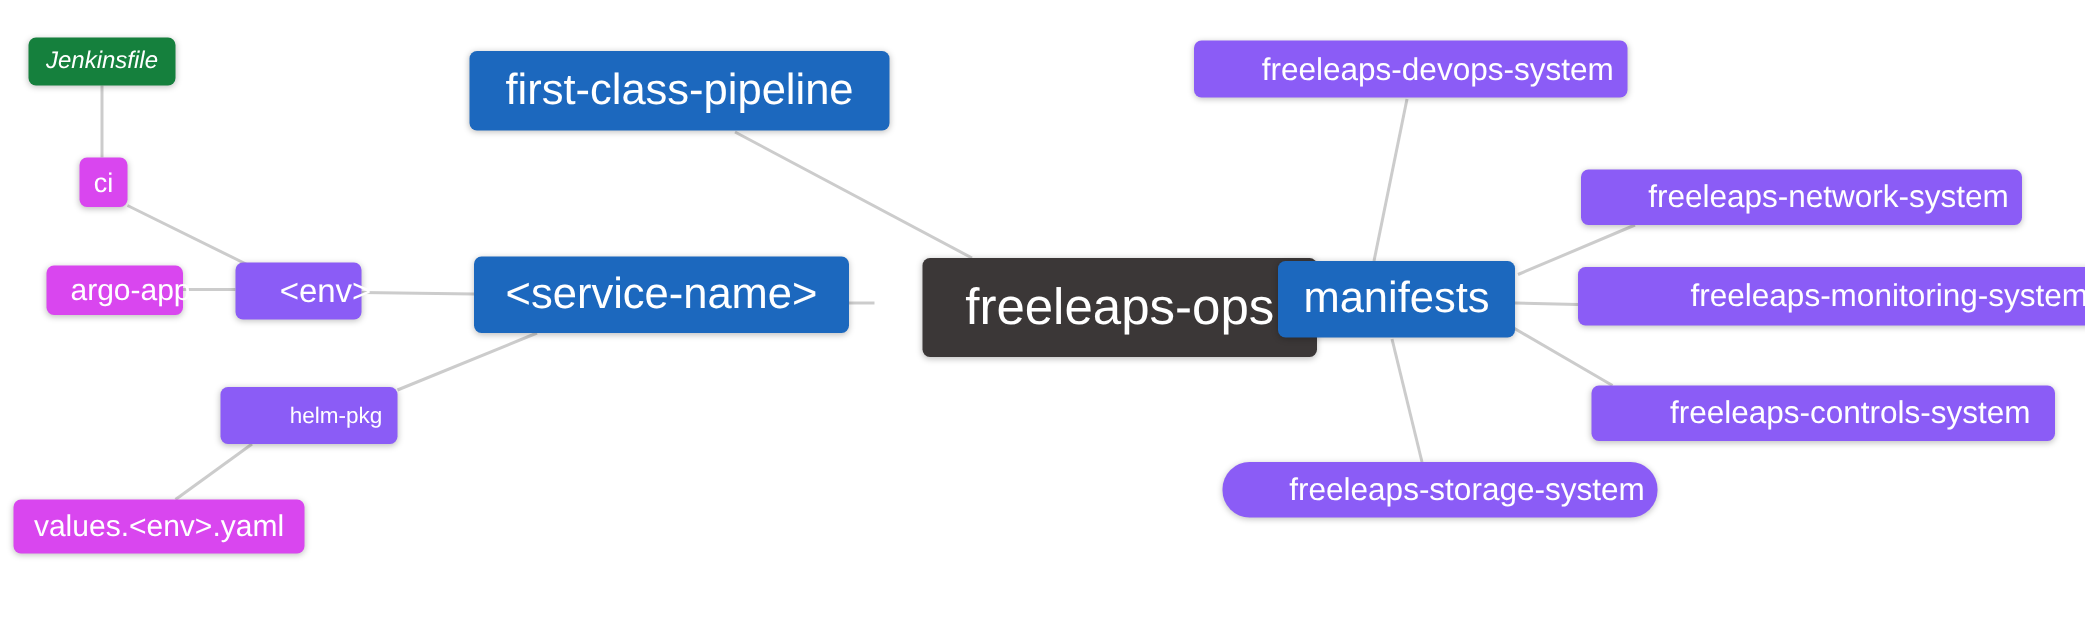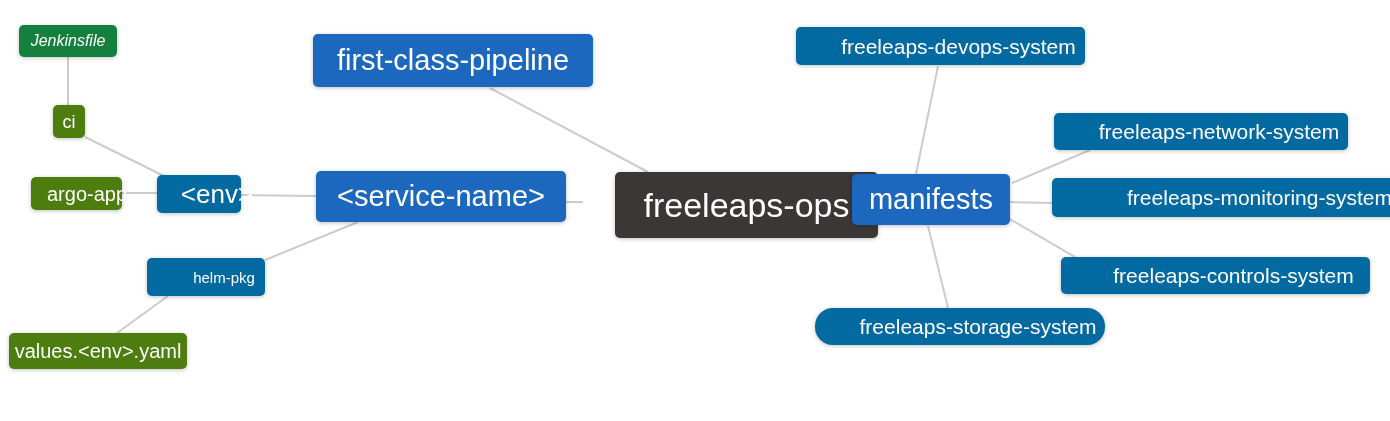--- a/index.html
+++ b/index.html
@@ -22,22 +22,22 @@
     border-radius:5px;
     box-shadow:0 1px 4px rgba(0,0,0,0.25);
     white-space:nowrap;
     box-sizing:border-box;
     padding:0 8px;
     cursor:default;
     line-height:1;
   }
   .c-root  {background:#3B3737;}
   .c-branch{background:#1C68BE;}
-  .c-leaf  {background:#0369a1;padding-left:44px;}
-  .c-file  {background:#4d7c0f;text-align:center;}
+  .c-leaf  {background:#8b5cf6;padding-left:44px;}
+  .c-file  {background:#d946ef;text-align:center;}
   .c-amber {background:#15803d;font-style:italic;}
 </style>
 </head>
 <body>
 
 <div id="canvas">
 
   <svg id="edges" viewBox="0 0 1390 421" xmlns="http://www.w3.org/2000/svg">
     <line x1="68" y1="57" x2="68" y2="105"></line>
     <line x1="85" y1="137" x2="166" y2="177"></line>
@@ -56,29 +56,29 @@
   </svg>
 
   <div class="node c-root" style="left:583px;top:172px;width:263px;height:66px;font-size:34px;margin-left:32px;">freeleaps-ops</div>
 
   <div class="node c-branch" style="left:313px;top:34px;width:280px;height:53px;font-size:29px;">first-class-pipeline</div>
 
   <div class="node c-branch" style="left:316px;top:171px;width:250px;height:51px;font-size:29px;">&lt;service-name&gt;</div>
 
   <div class="node c-branch" style="left:852px;top:174px;width:158px;height:51px;font-size:29px;">manifests</div>
 
-  <div class="node c-leaf" style="left:157px;top:175px;width:84px;height:38px;font-size:26px;">&lt;env&gt;</div>
+  <div class="node c-leaf" style="left:157px;top:175px;width:84px;height:38px;font-size:22px;">&lt;env&gt;</div>
 
   <div class="node c-leaf" style="left:147px;top:258px;width:118px;height:38px;font-size:15px;">helm-pkg</div>
 
   <div class="node c-file" style="left:53px;top:105px;width:32px;height:33px;font-size:18px;">ci</div>
 
   <div class="node c-file" style="left:31px;top:177px;width:91px;height:33px;font-size:20px;padding-left:29px;">argo-app</div>
 
-  <div class="node c-file" style="left:9px;top:333px;width:178px;height:36px;font-size:20px;">values.&lt;env&gt;.yaml</div>
+  <div class="node c-file" style="left:9px;top:333px;width:194px;height:36px;font-size:20px;">values.&lt;env&gt;.yaml</div>
 
   <div class="node c-amber" style="left:19px;top:25px;width:98px;height:32px;font-size:16px;">Jenkinsfile</div>
 
   <div class="node c-leaf" style="left:796px;top:27px;width:289px;height:38px;font-size:21px;">freeleaps-devops-system</div>
 
   <div class="node c-leaf" style="left:1054px;top:113px;width:294px;height:37px;font-size:21px;">freeleaps-network-system</div>
 
   <div class="node c-leaf" style="left:1052px;top:178px;width:379px;height:39px;font-size:21px;">freeleaps-monitoring-system</div>
 
   <div class="node c-leaf" style="left:1061px;top:257px;width:309px;height:37px;font-size:21px;">freeleaps-controls-system</div>

